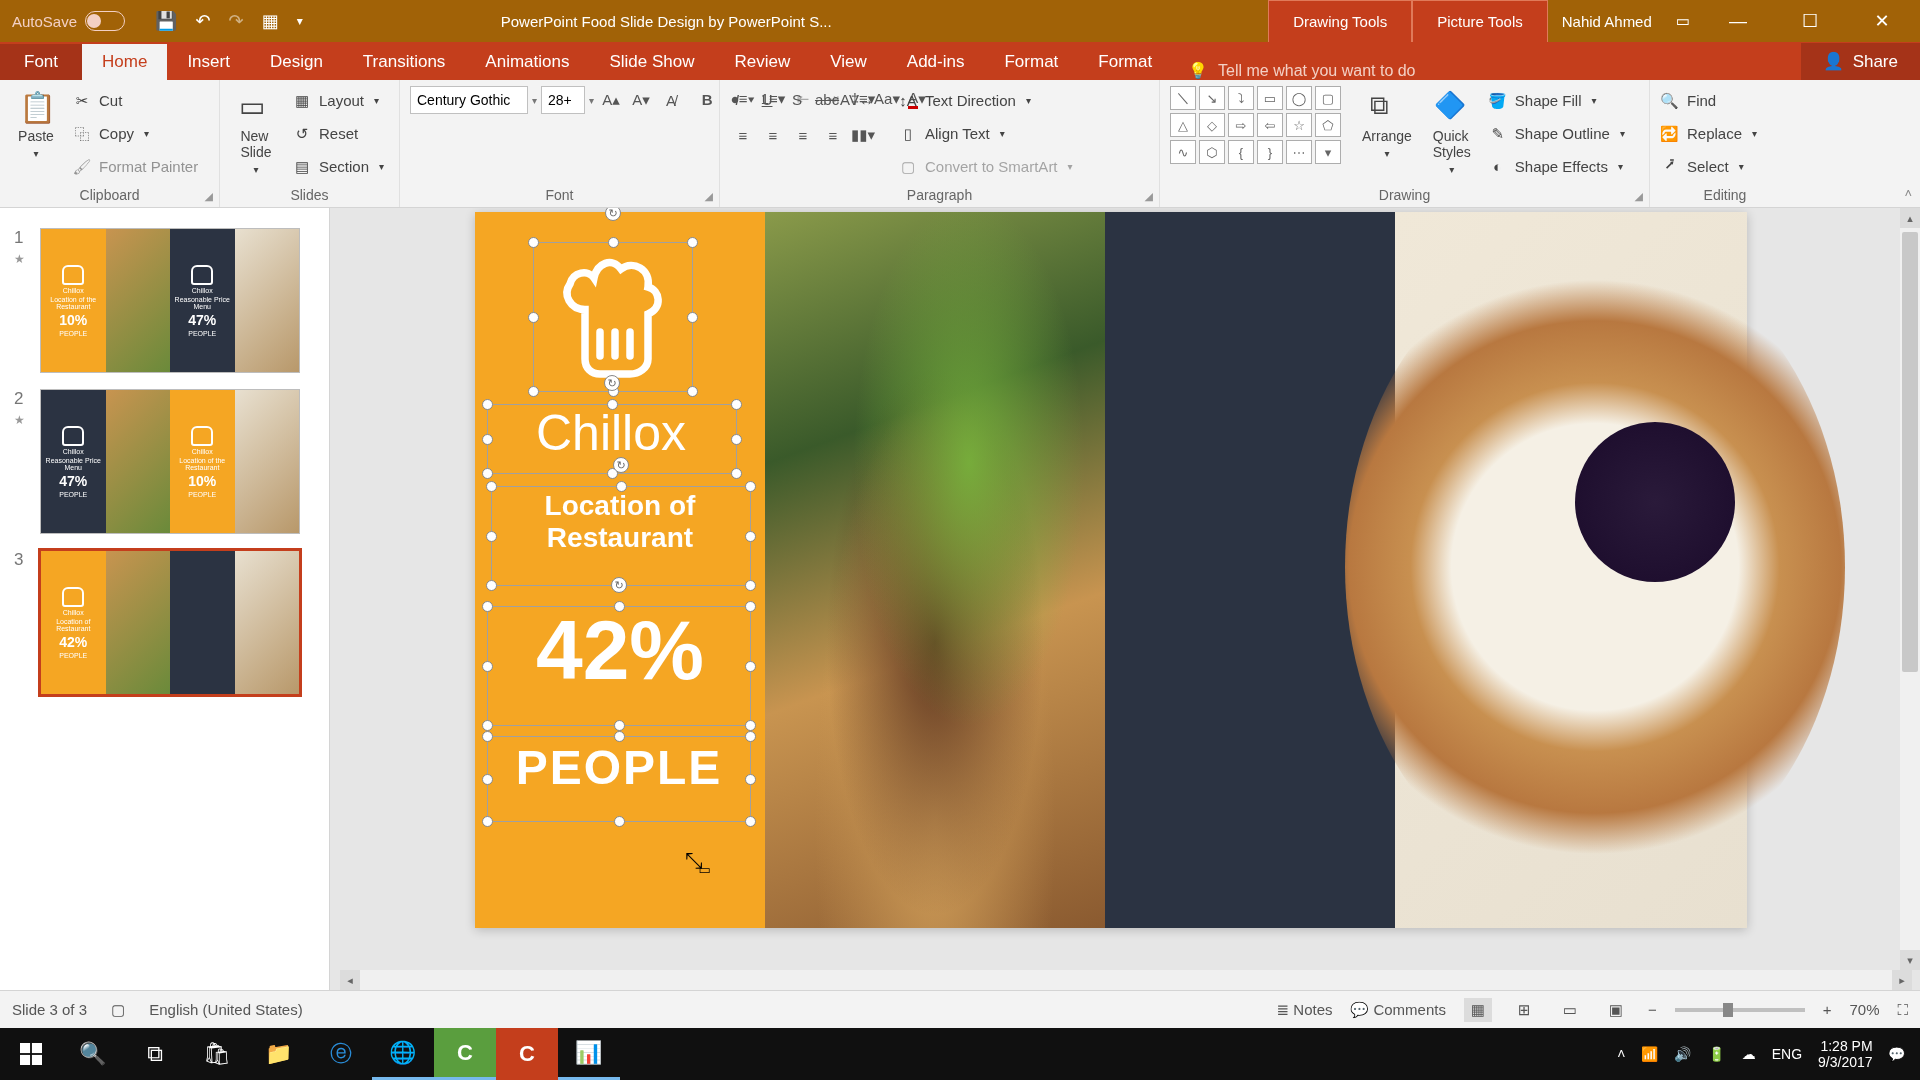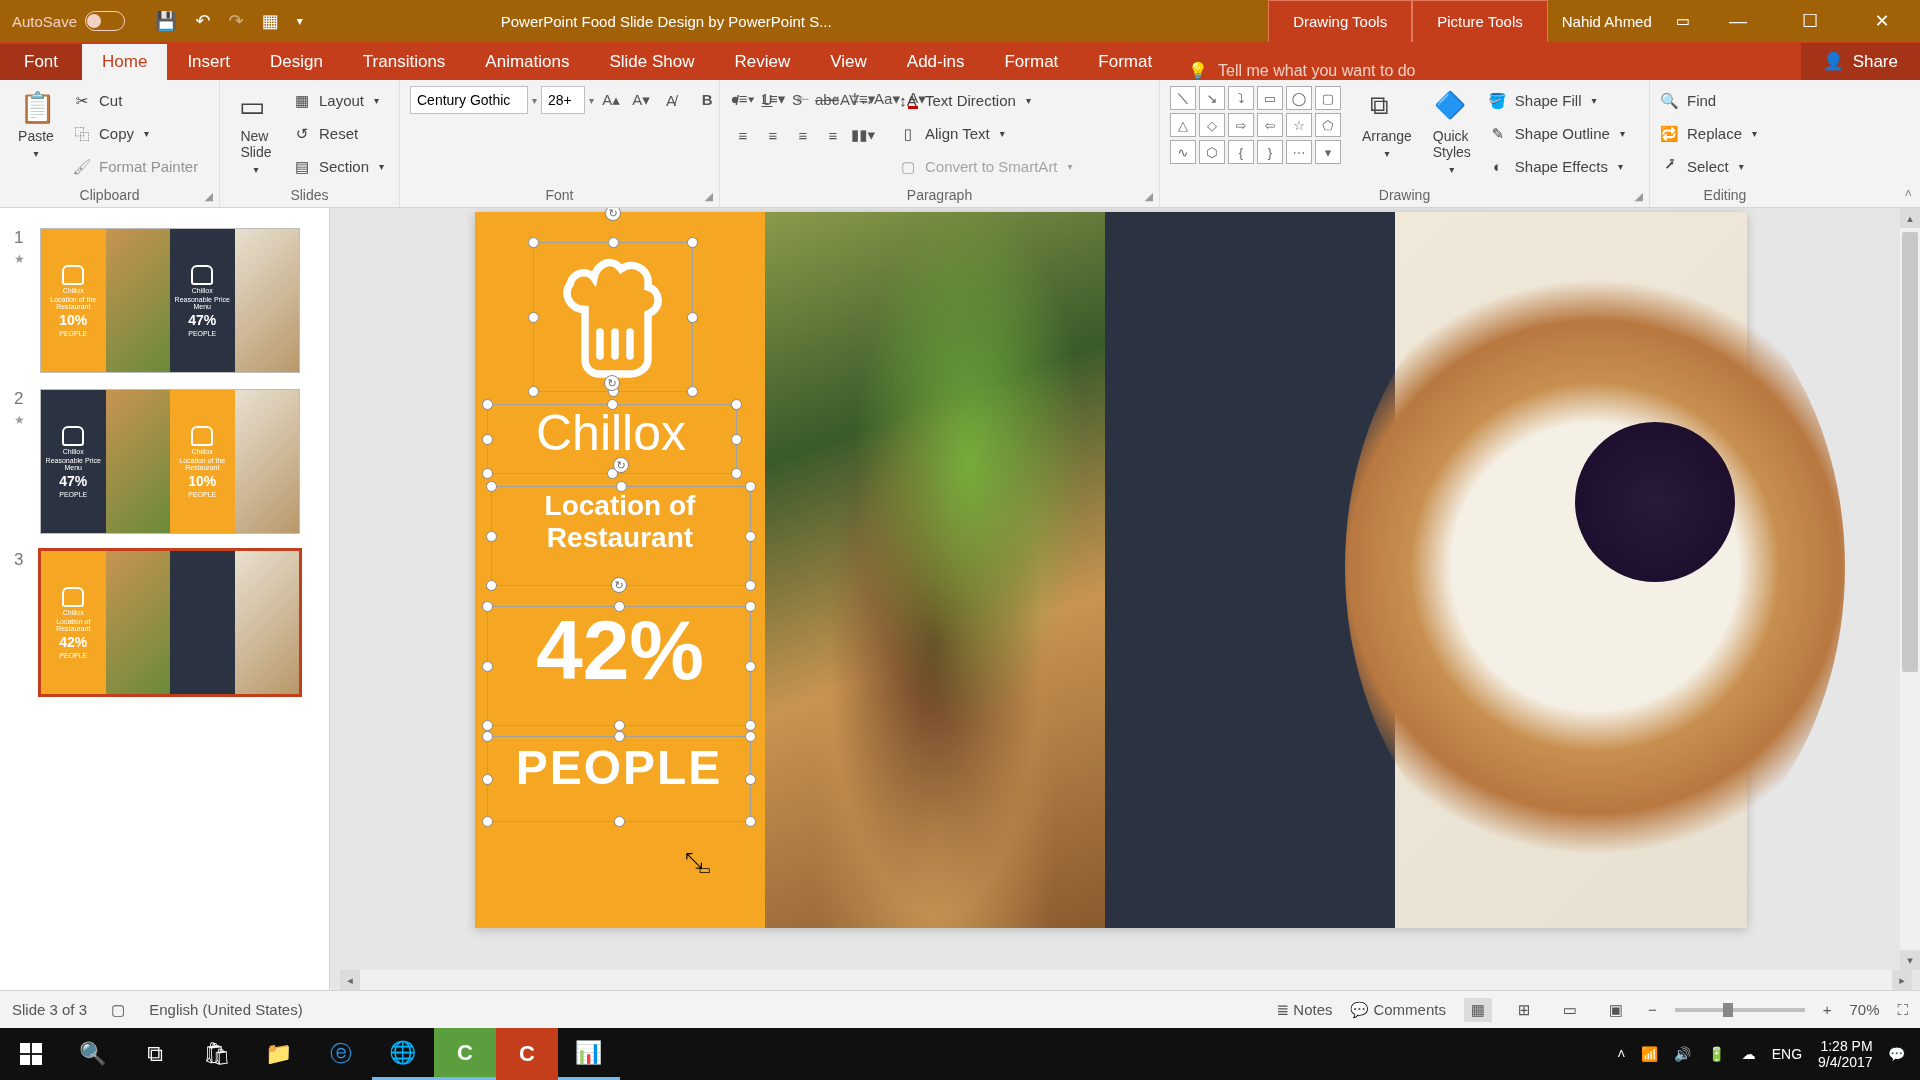--- a/index.html
+++ b/index.html
@@ -575,17 +575,17 @@
   <div class="tb-btn active" style="color:#c43e1c">📊</div>
   <div class="tray">
     <span>˄</span>
     <span>📶</span>
     <span>🔊</span>
     <span>🔋</span>
     <span>☁</span>
     <span>ENG</span>
     <div class="clock">
         <div>1:28 PM</div>
-        <div>9/4/2017</div>
+        <div>9/3/2017</div>
       </div>
     <span>💬</span>
   </div>
 </div>
 
 </body></html>

